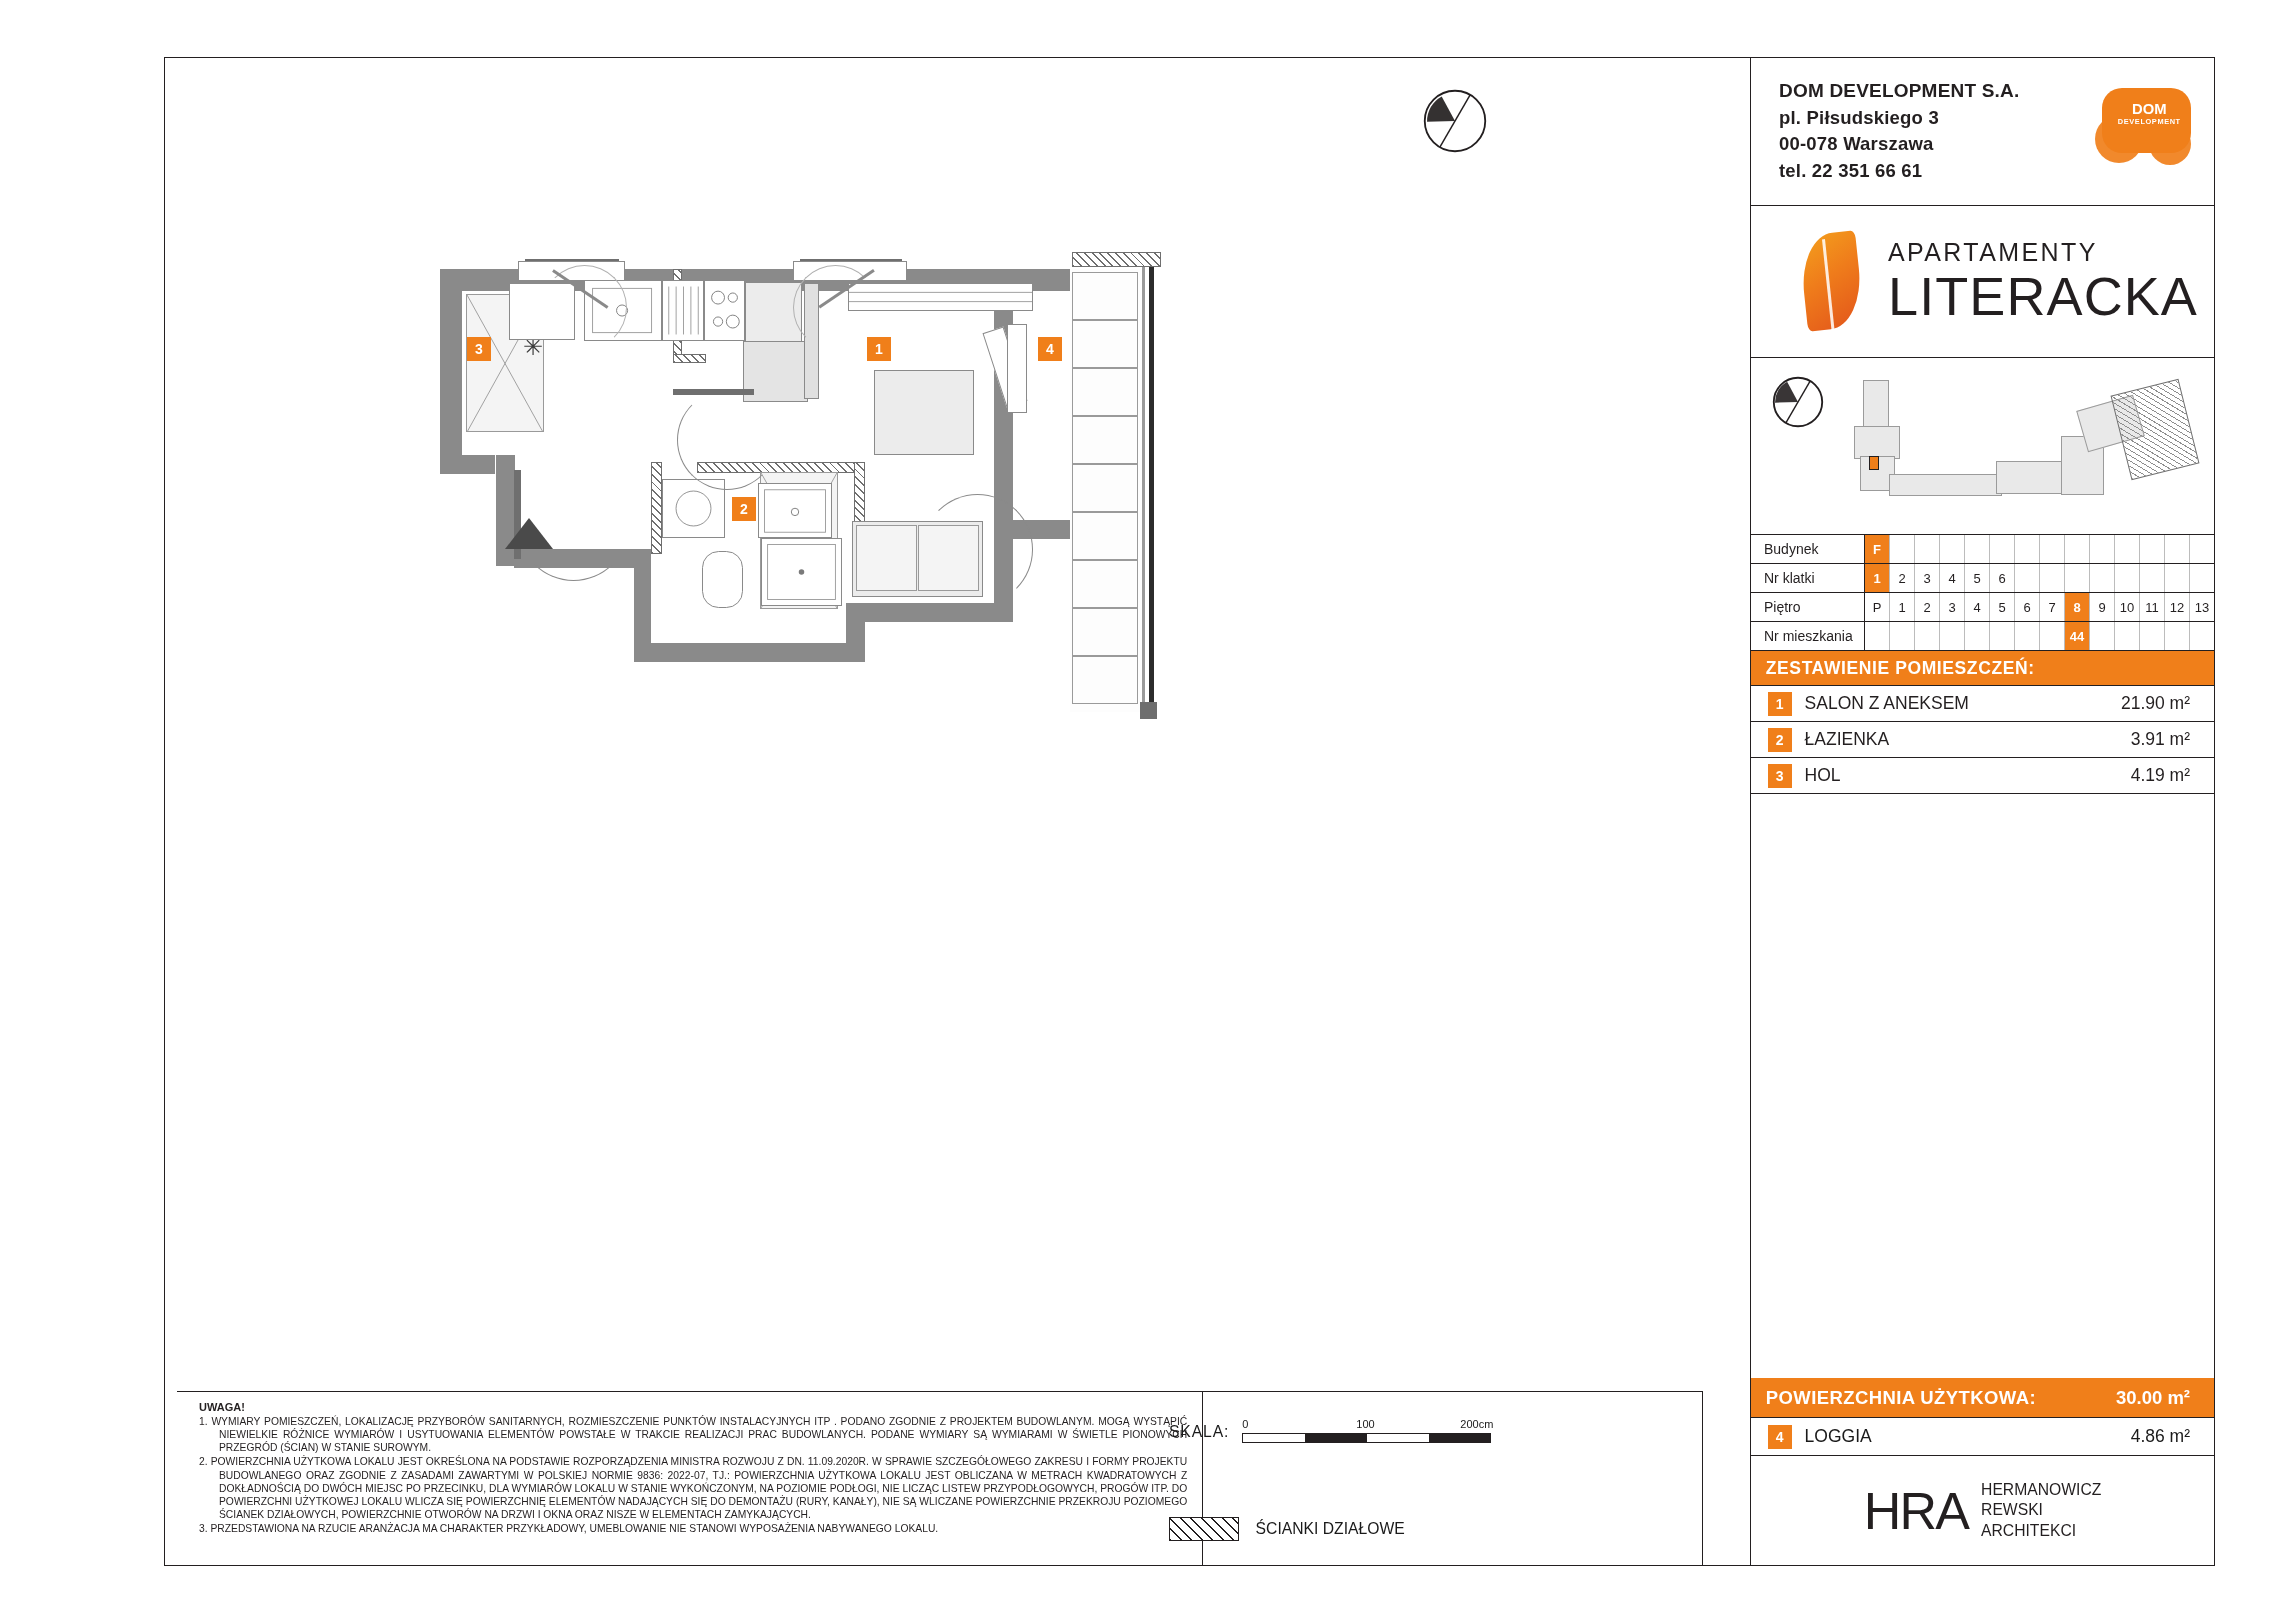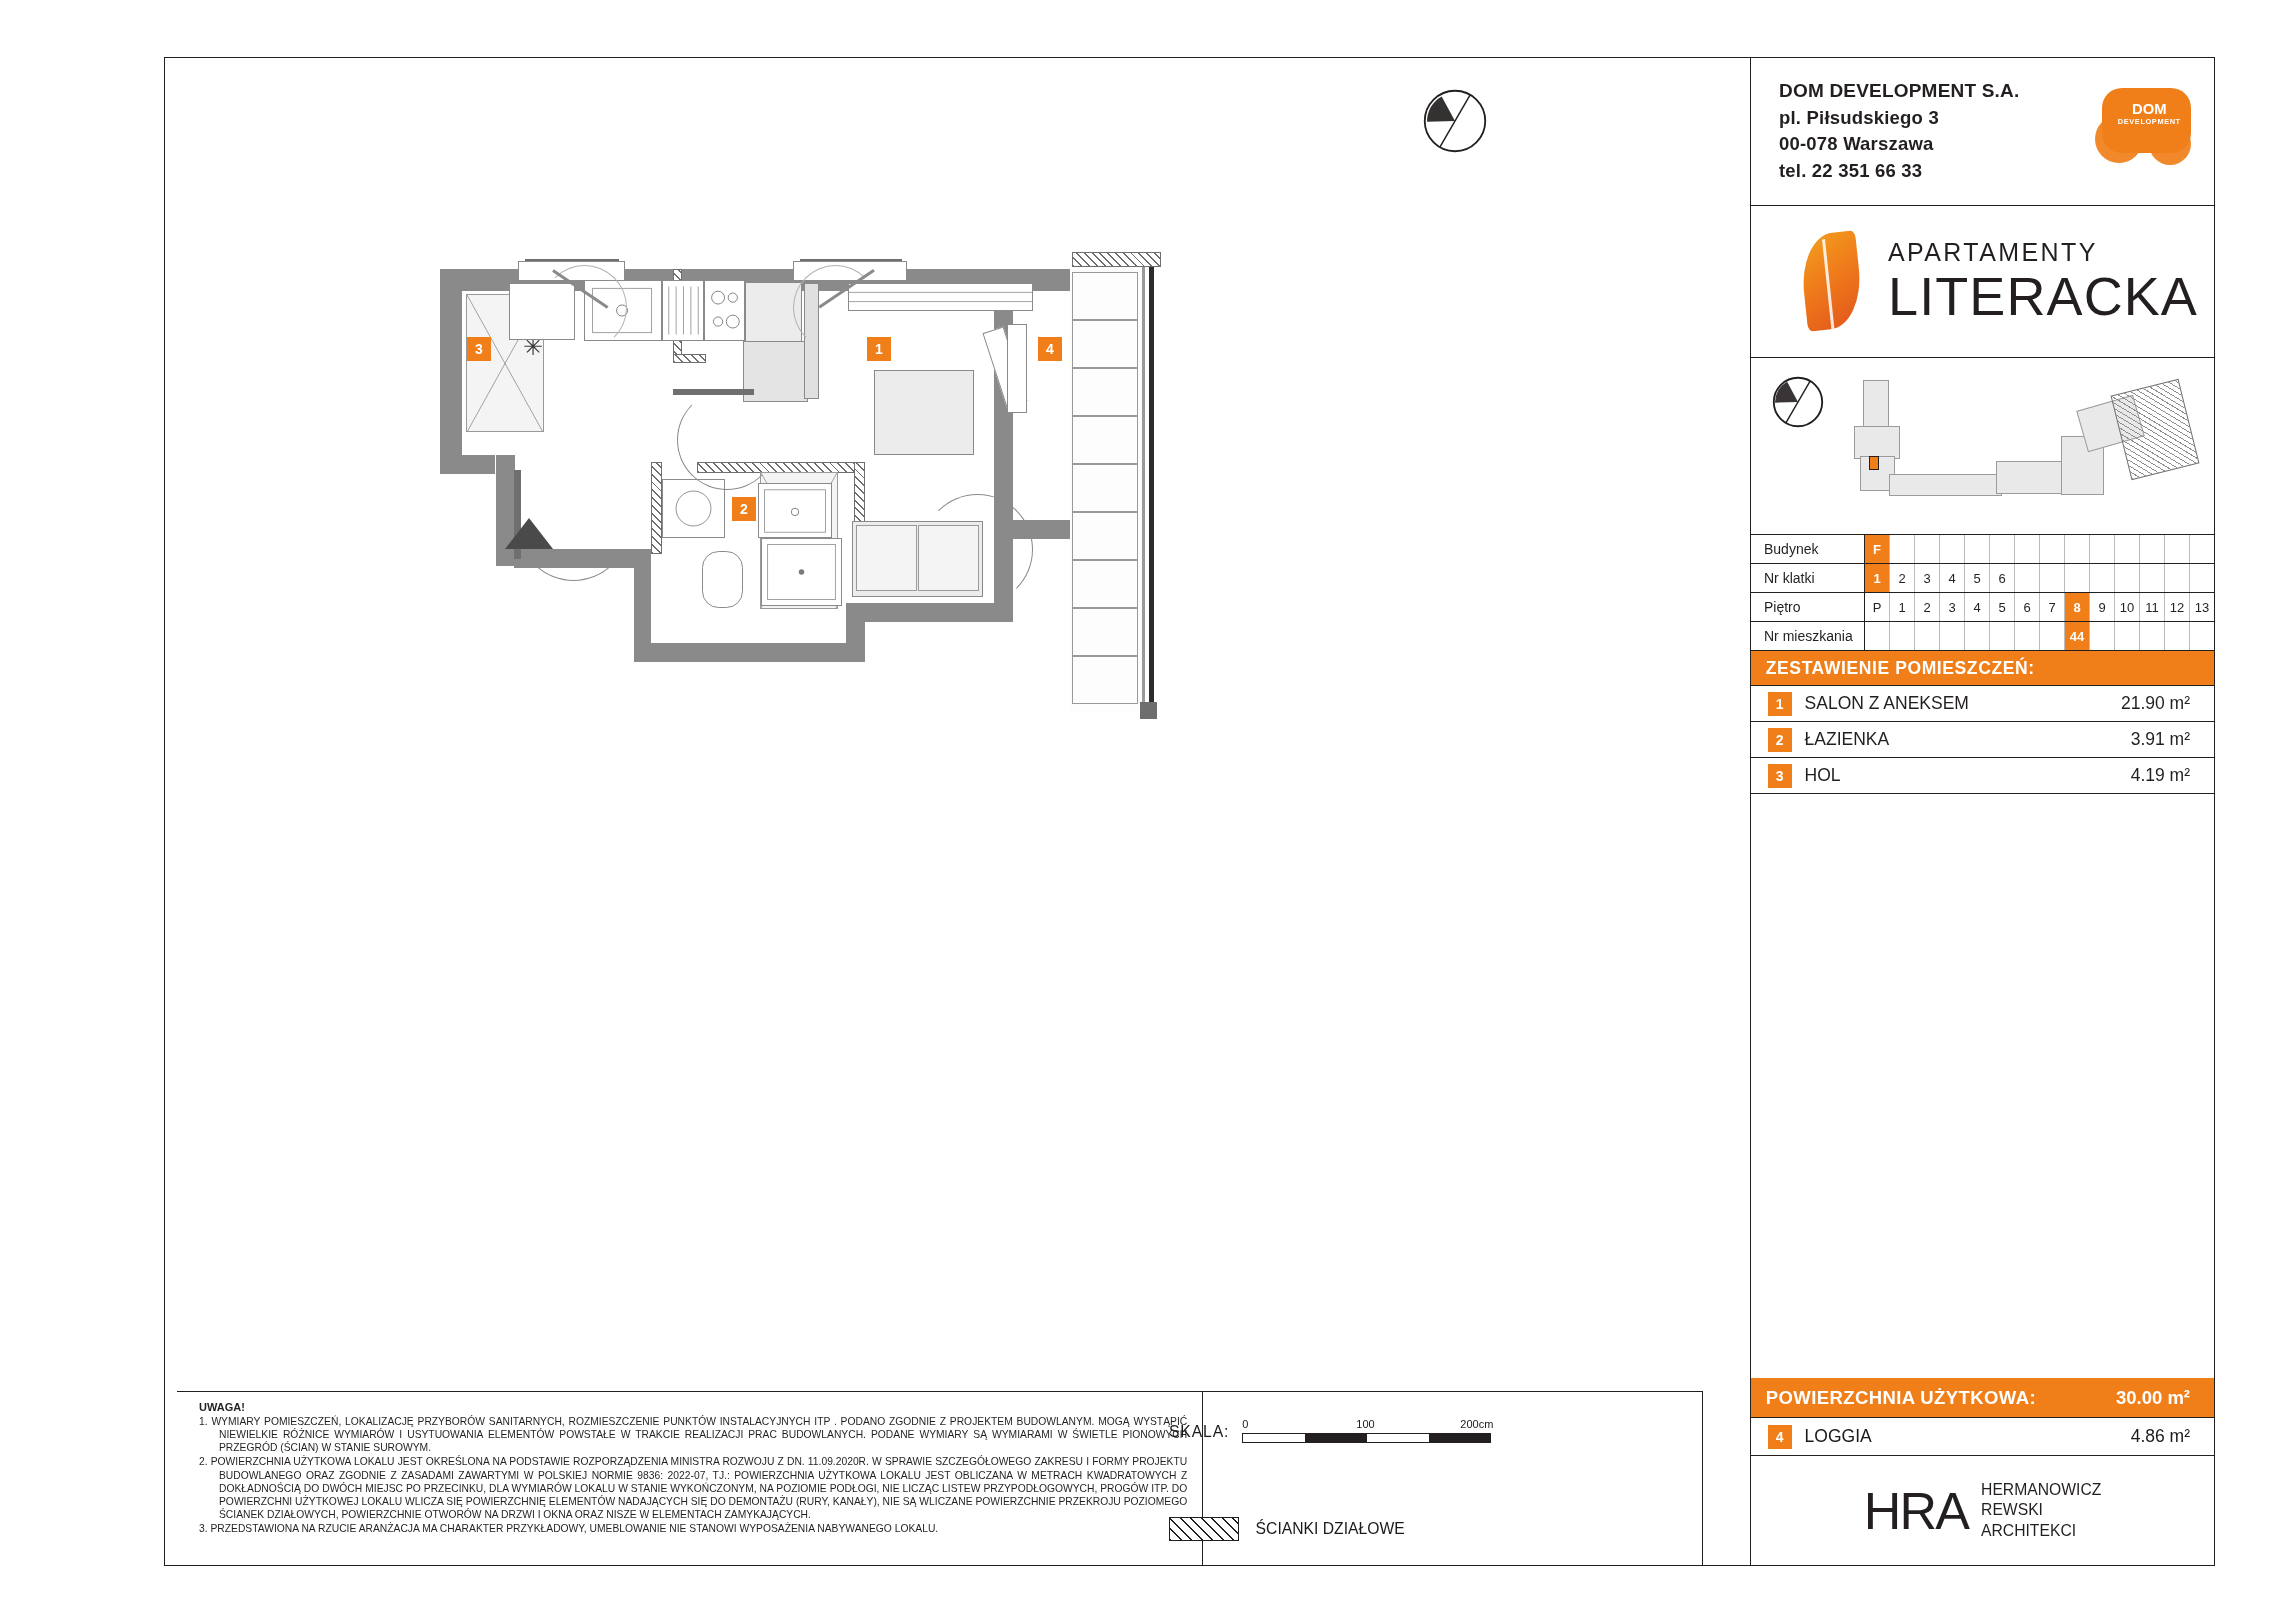--- a/index.html
+++ b/index.html
@@ -623,21 +623,21 @@
       <div class="legend-text">ŚCIANKI DZIAŁOWE</div>
     </div>
   </div>
 
   <div class="right-col">
 
     <div class="dev-block">
       <div class="line first">DOM DEVELOPMENT S.A.</div>
       <div class="line">pl. Piłsudskiego 3</div>
       <div class="line">00-078 Warszawa</div>
-      <div class="line">tel. 22 351 66 33</div>
+      <div class="line">tel. 22 351 66 61</div>
       <div class="dom-logo">
         <div class="dom-blob b2"></div>
         <div class="dom-blob b3"></div>
         <div class="dom-blob b1"></div>
         <div class="dom-logo-text">
           <span>DOM</span>
           <small>DEVELOPMENT</small>
         </div>
       </div>
     </div>

